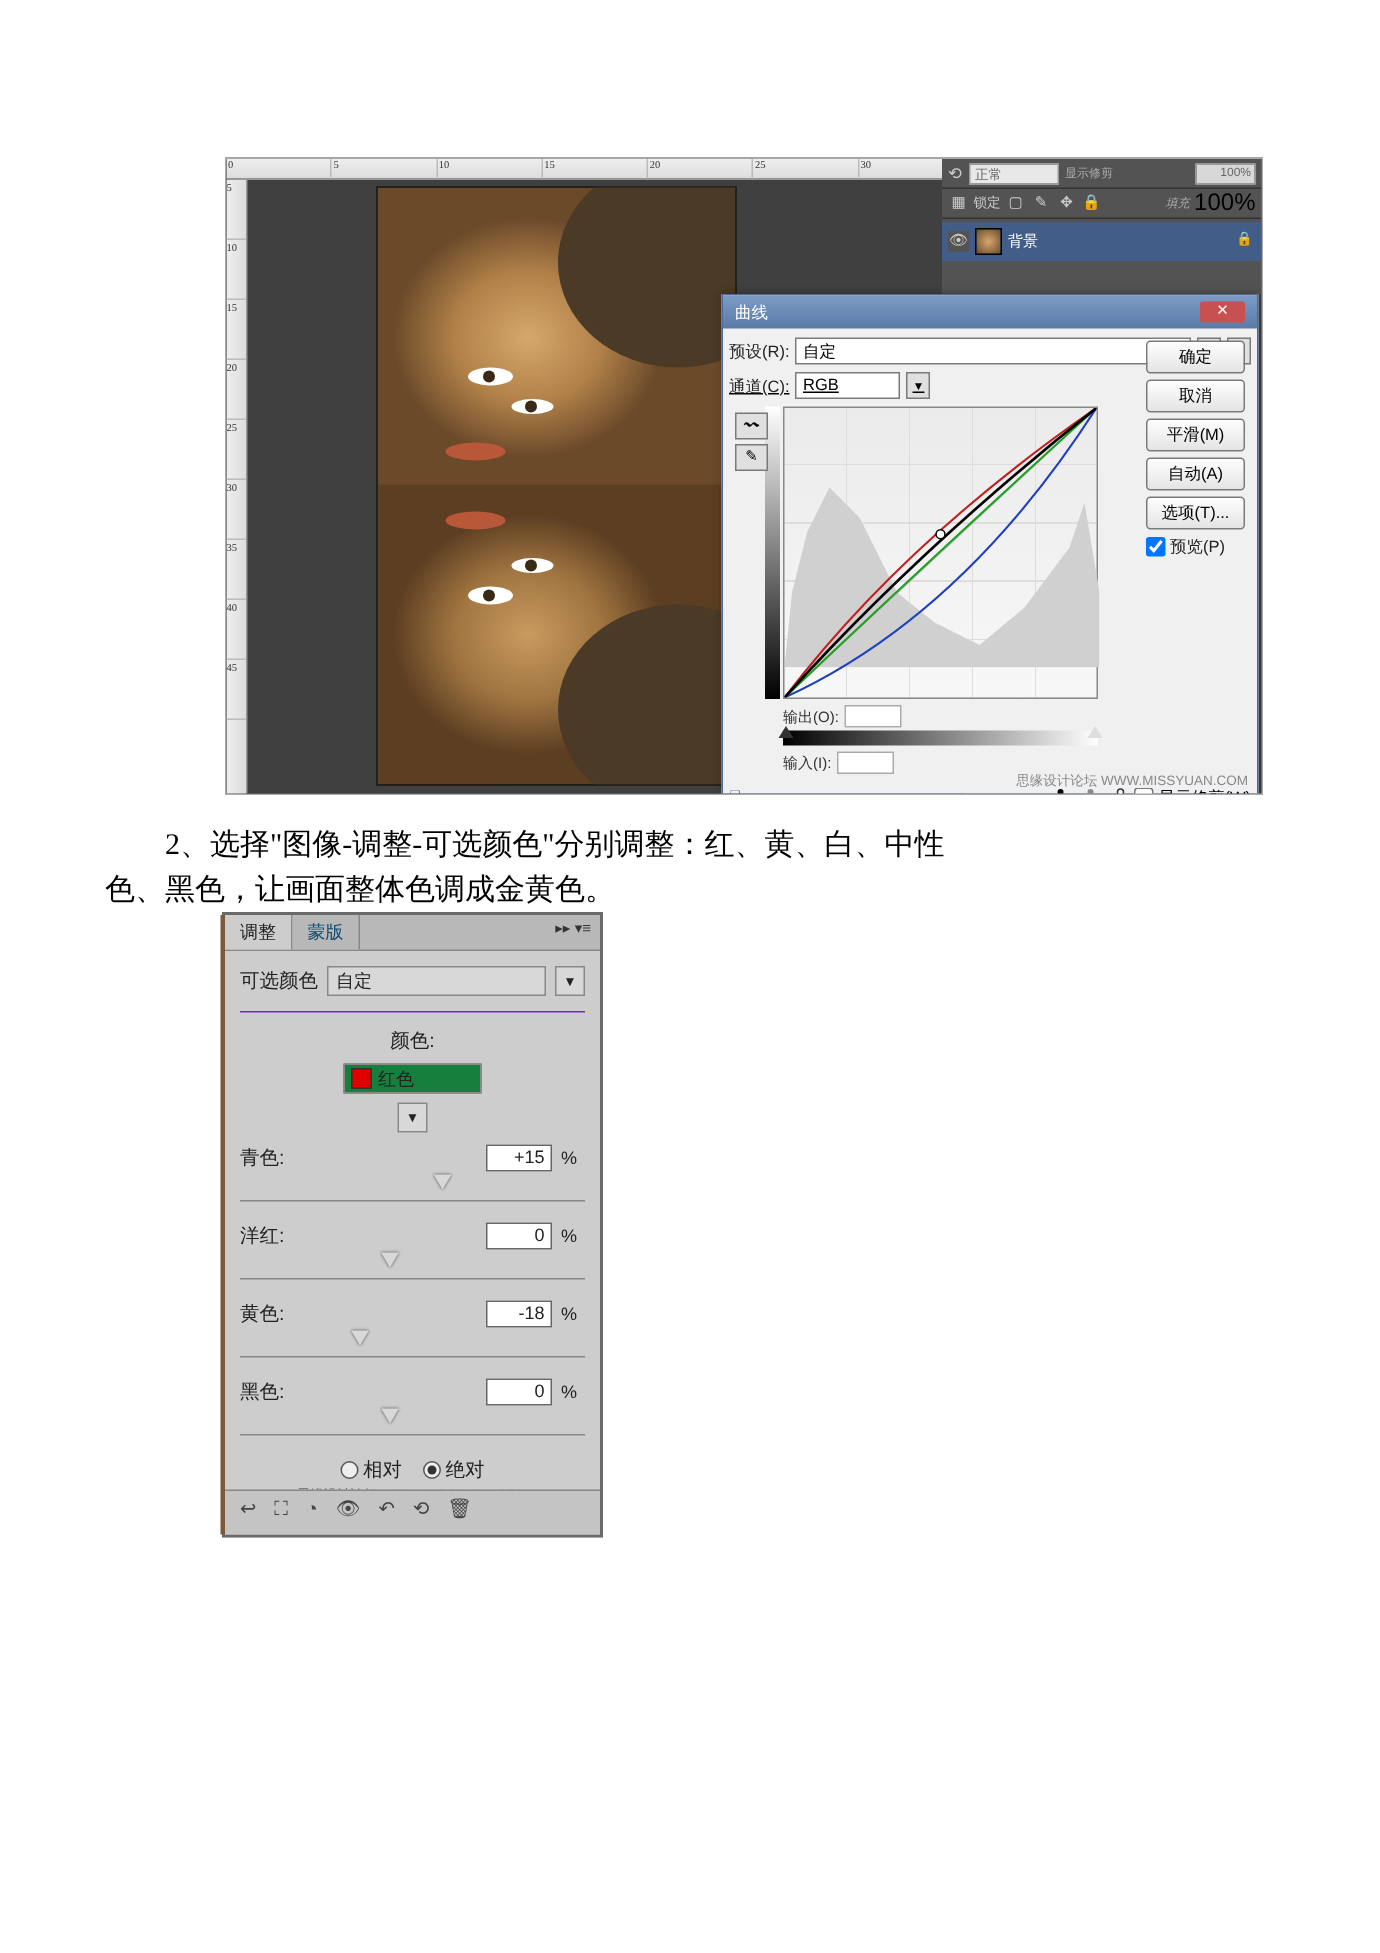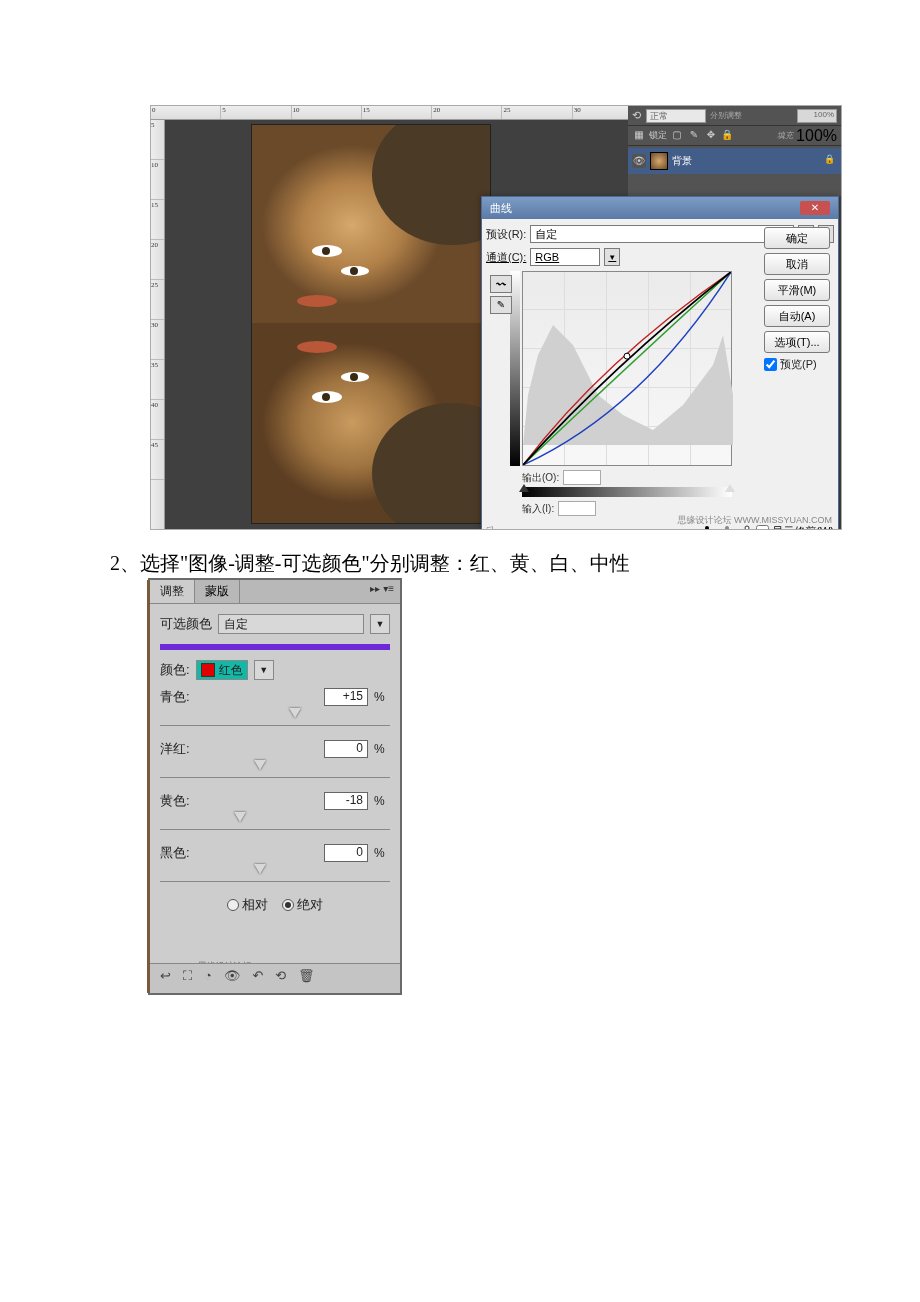--- a/index.html
+++ b/index.html
@@ -252,45 +252,45 @@
       height: 24px;
       display:flex;
       background:#b8b8b8;
       border-bottom:1px solid #888;
     }
     .sc-tab {
       padding: 3px 10px; font-size: 12px;
       background:#cdcdcd;
       border-right:1px solid #888;
     }
-    .sc-tab.inactive { background:#b8b8b8; color:#000000; }
+    .sc-tab.inactive { background:#b8b8b8; color:#0c4a6e; }
     .sc-tab-icons { margin-left:auto; display:flex; gap:3px; padding: 3px 6px;}
     .sc-tab-icons span { font-size:10px; color:#333; cursor:pointer;}
     
     .sc-body { padding: 6px 10px; }
     .sc-row {
       display:flex; align-items:center; gap:6px;
       padding: 4px 0;
     }
-    .sc-row.top { border-bottom: 6px solid #6d28d9; padding-bottom: 10px; margin-bottom: 10px;}
+    .sc-row.top { border-bottom: 1px solid #6d28d9; padding-bottom: 10px; margin-bottom: 10px;}
     .sc-preset {
       flex:1; height:20px; background:#d8d8d8; border:1px solid #888;
       padding:1px 5px; font-size:12px;
     }
     .sc-dd {
       width:20px; height:20px; background:#d8d8d8; border:1px solid #888;
       text-align:center; font-size:9px; line-height:18px;
     }
     .sc-colors-row {
-      display:flex; align-items:center; gap:6px; margin-bottom: 8px;
+      display:flex; align-items:center; gap:6px; margin-bottom: 8px; flex-direction: column;
     }
     .sc-swatch { width:14px; height:14px; border:1px solid #333; }
     .sc-color-sel {
-      width: 52px; height:20px; padding:1px 4px;
-      background:#14b8a6; border:1px solid #888;
+      width: 92px; height:20px; padding:1px 4px;
+      background:#15803d; border:1px solid #888;
       display:flex; align-items:center; gap:4px; font-size:12px;
     }
     
     .sc-slider-group { margin: 8px 0 14px 0; }
     .sc-slider-row {
       display:flex; align-items:center; gap:6px;
     }
     .sc-slider-label { width: 40px; font-size:13px; }
     .sc-slider-val {
       width: 44px; height: 18px; background:#fff; border:1px solid #666;
@@ -382,21 +382,21 @@
           <div class="face-feature pupil1"></div>
           <div class="face-feature lips1"></div>
         </div>
       </div>
     </div>
 
     <div class="panels-right">
       <div class="panel-row1">
         <span style="width:14px;font-size:11px;color:#ccc;">⟲</span>
         <div class="lbl">正常</div>
-        <span style="font-size:8px;color:#aaa;margin-left:4px;">分别调整</span>
+        <span style="font-size:8px;color:#aaa;margin-left:4px;">显示修剪</span>
         <div class="opacity-box">100%</div>
       </div>
       <div class="panel-row2">
         <span class="lock-icon">▦</span>
         <span style="font-size:9px;color:#ccc;">锁定</span>
         <span class="lock-icon">▢</span>
         <span class="lock-icon">✎</span>
         <span class="lock-icon">✥</span>
         <span class="lock-icon">🔒</span>
         <span style="font-size:8px;color:#aaa;margin-left:auto;font-style:italic;">填充</span>
@@ -508,20 +508,21 @@
           </label>
         </div>
 
       </div>
       <div class="curves-footer">思缘设计论坛  WWW.MISSYUAN.COM</div>
     </div>
   </div>
 
   <div class="body-text">
     <p><span class="indent"></span><span>2、选择"图像-调整-可选颜色"分别调整：红、黄、白、中性</span></p>
+    <p><span>色、黑色，让画面整体色调成金黄色。</span></p>
   </div>
 
 
   <div class="selcolor-panel">
     <div class="selcolor-border-left"></div>
     <div class="sc-tabs">
       <div class="sc-tab">调整</div>
       <div class="sc-tab inactive">蒙版</div>
       <div class="sc-tab-icons">
         <span>▸▸</span>

